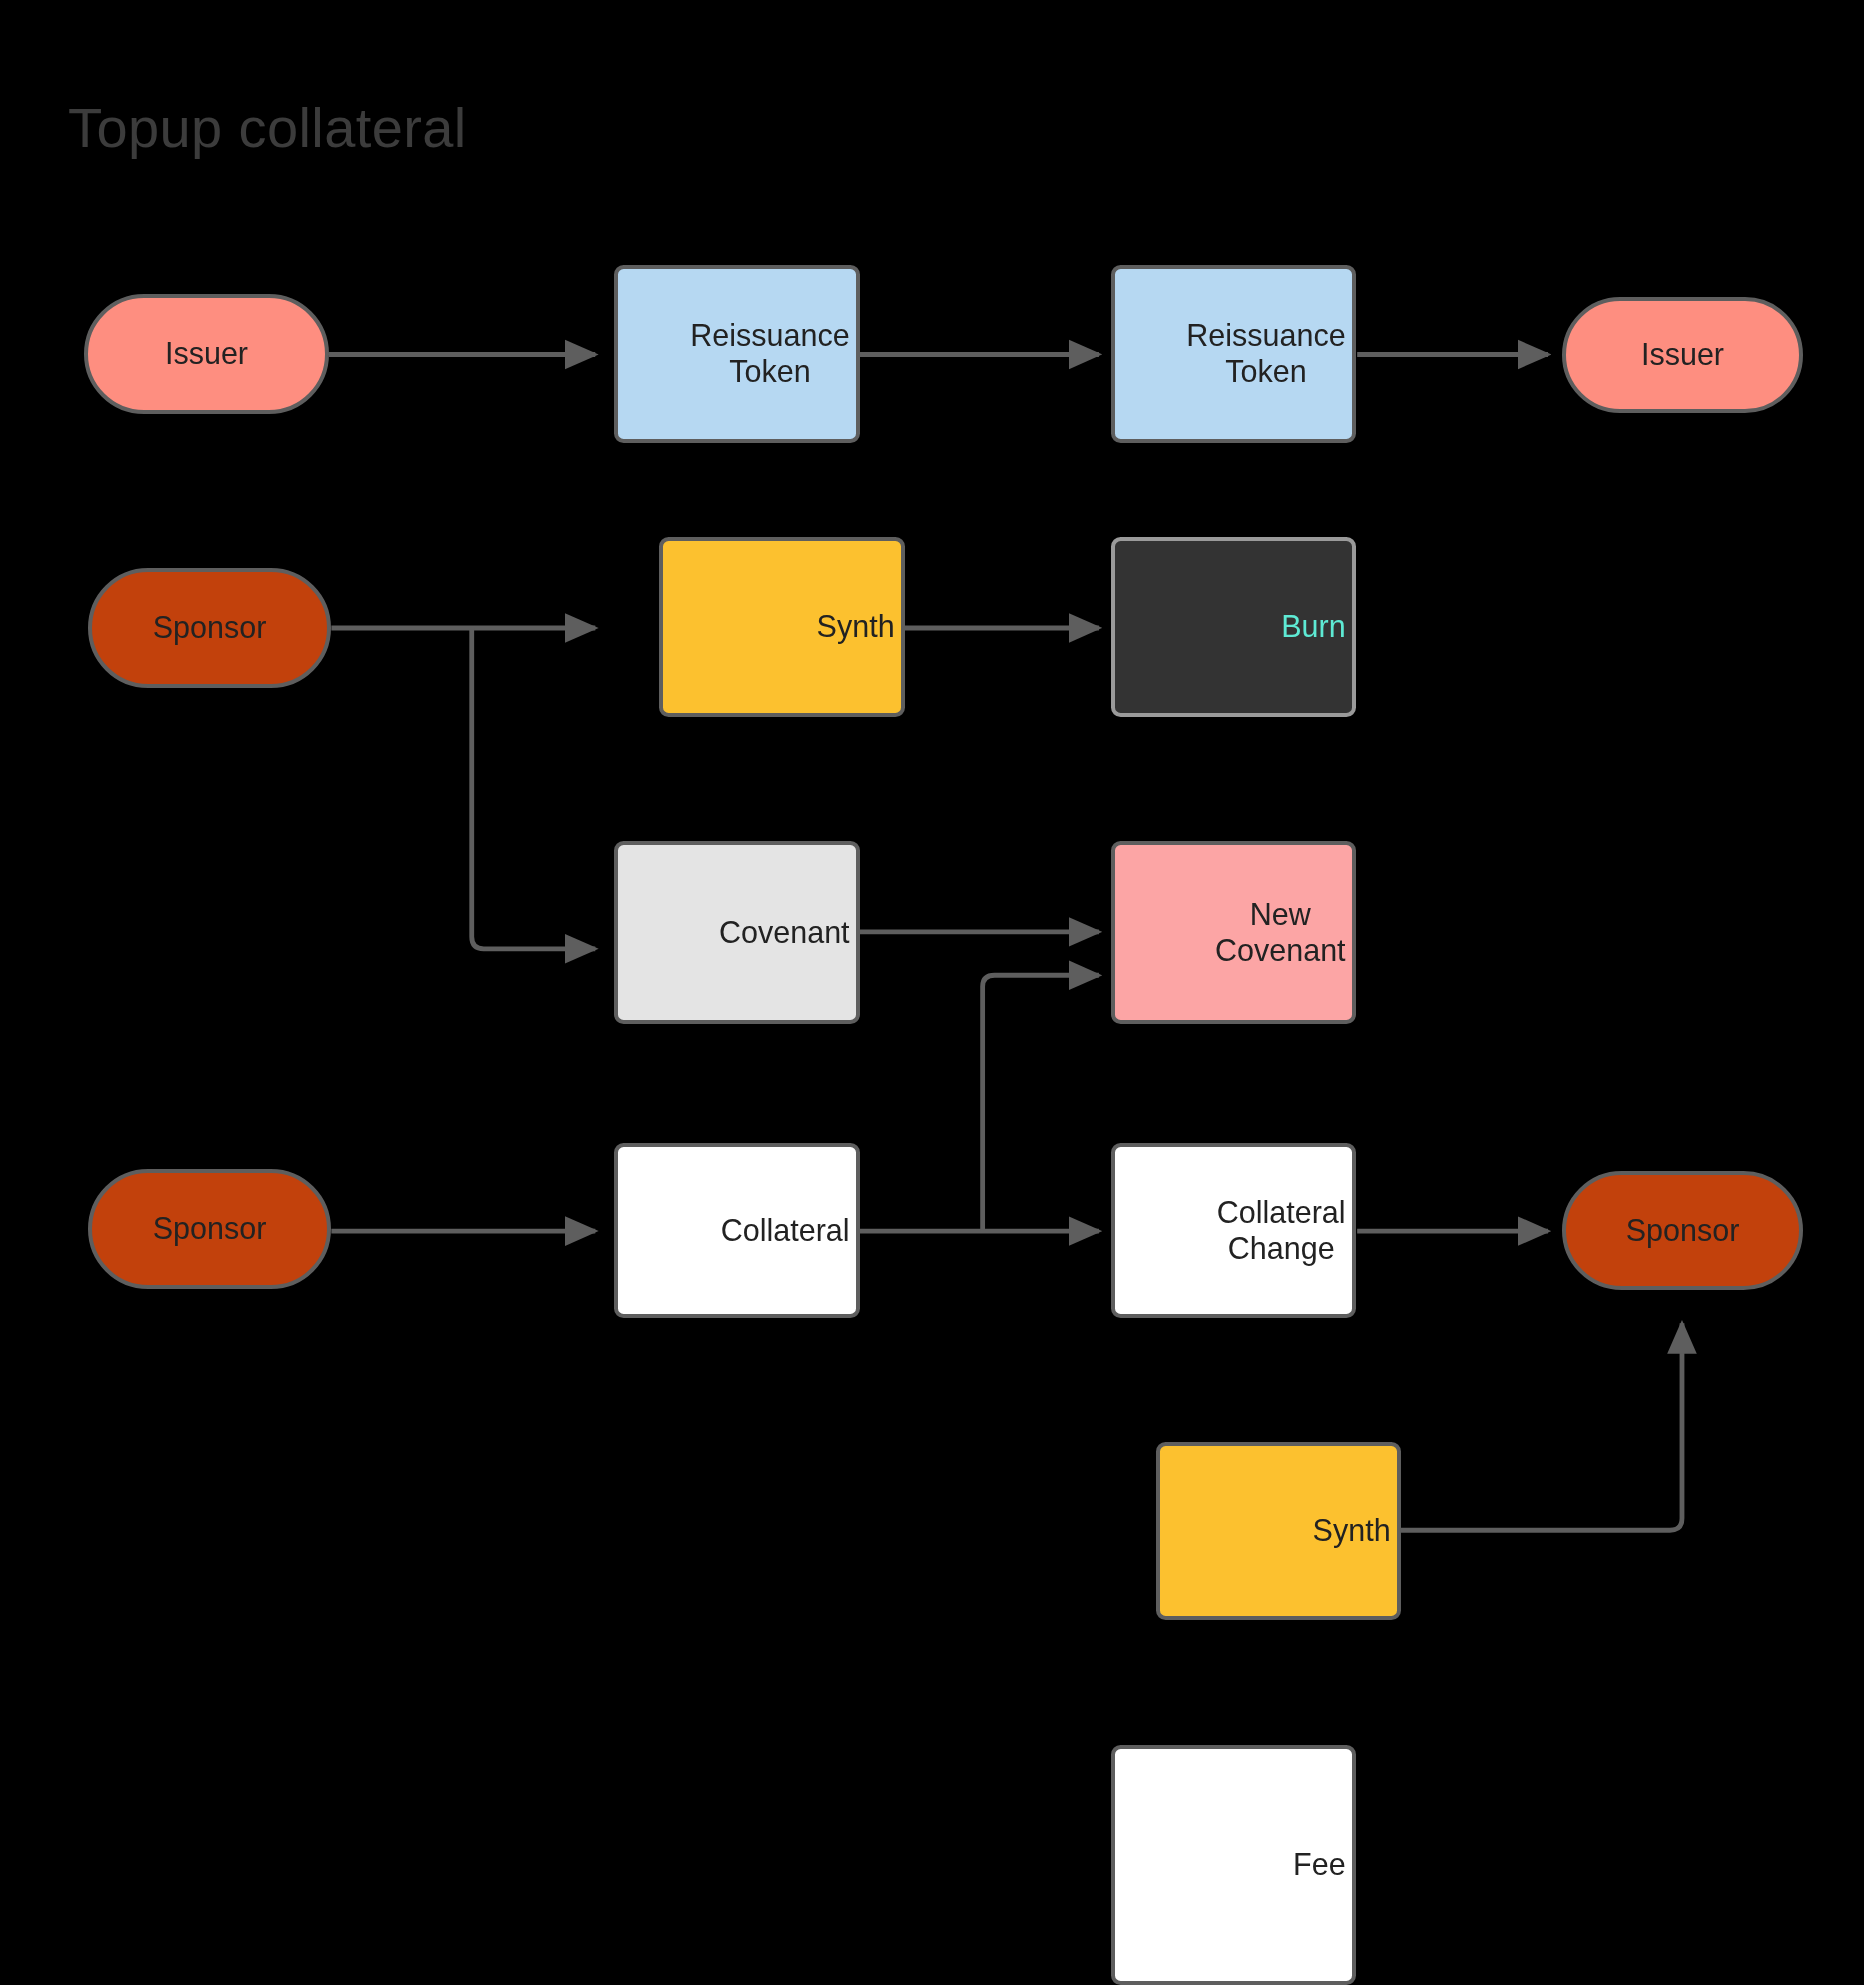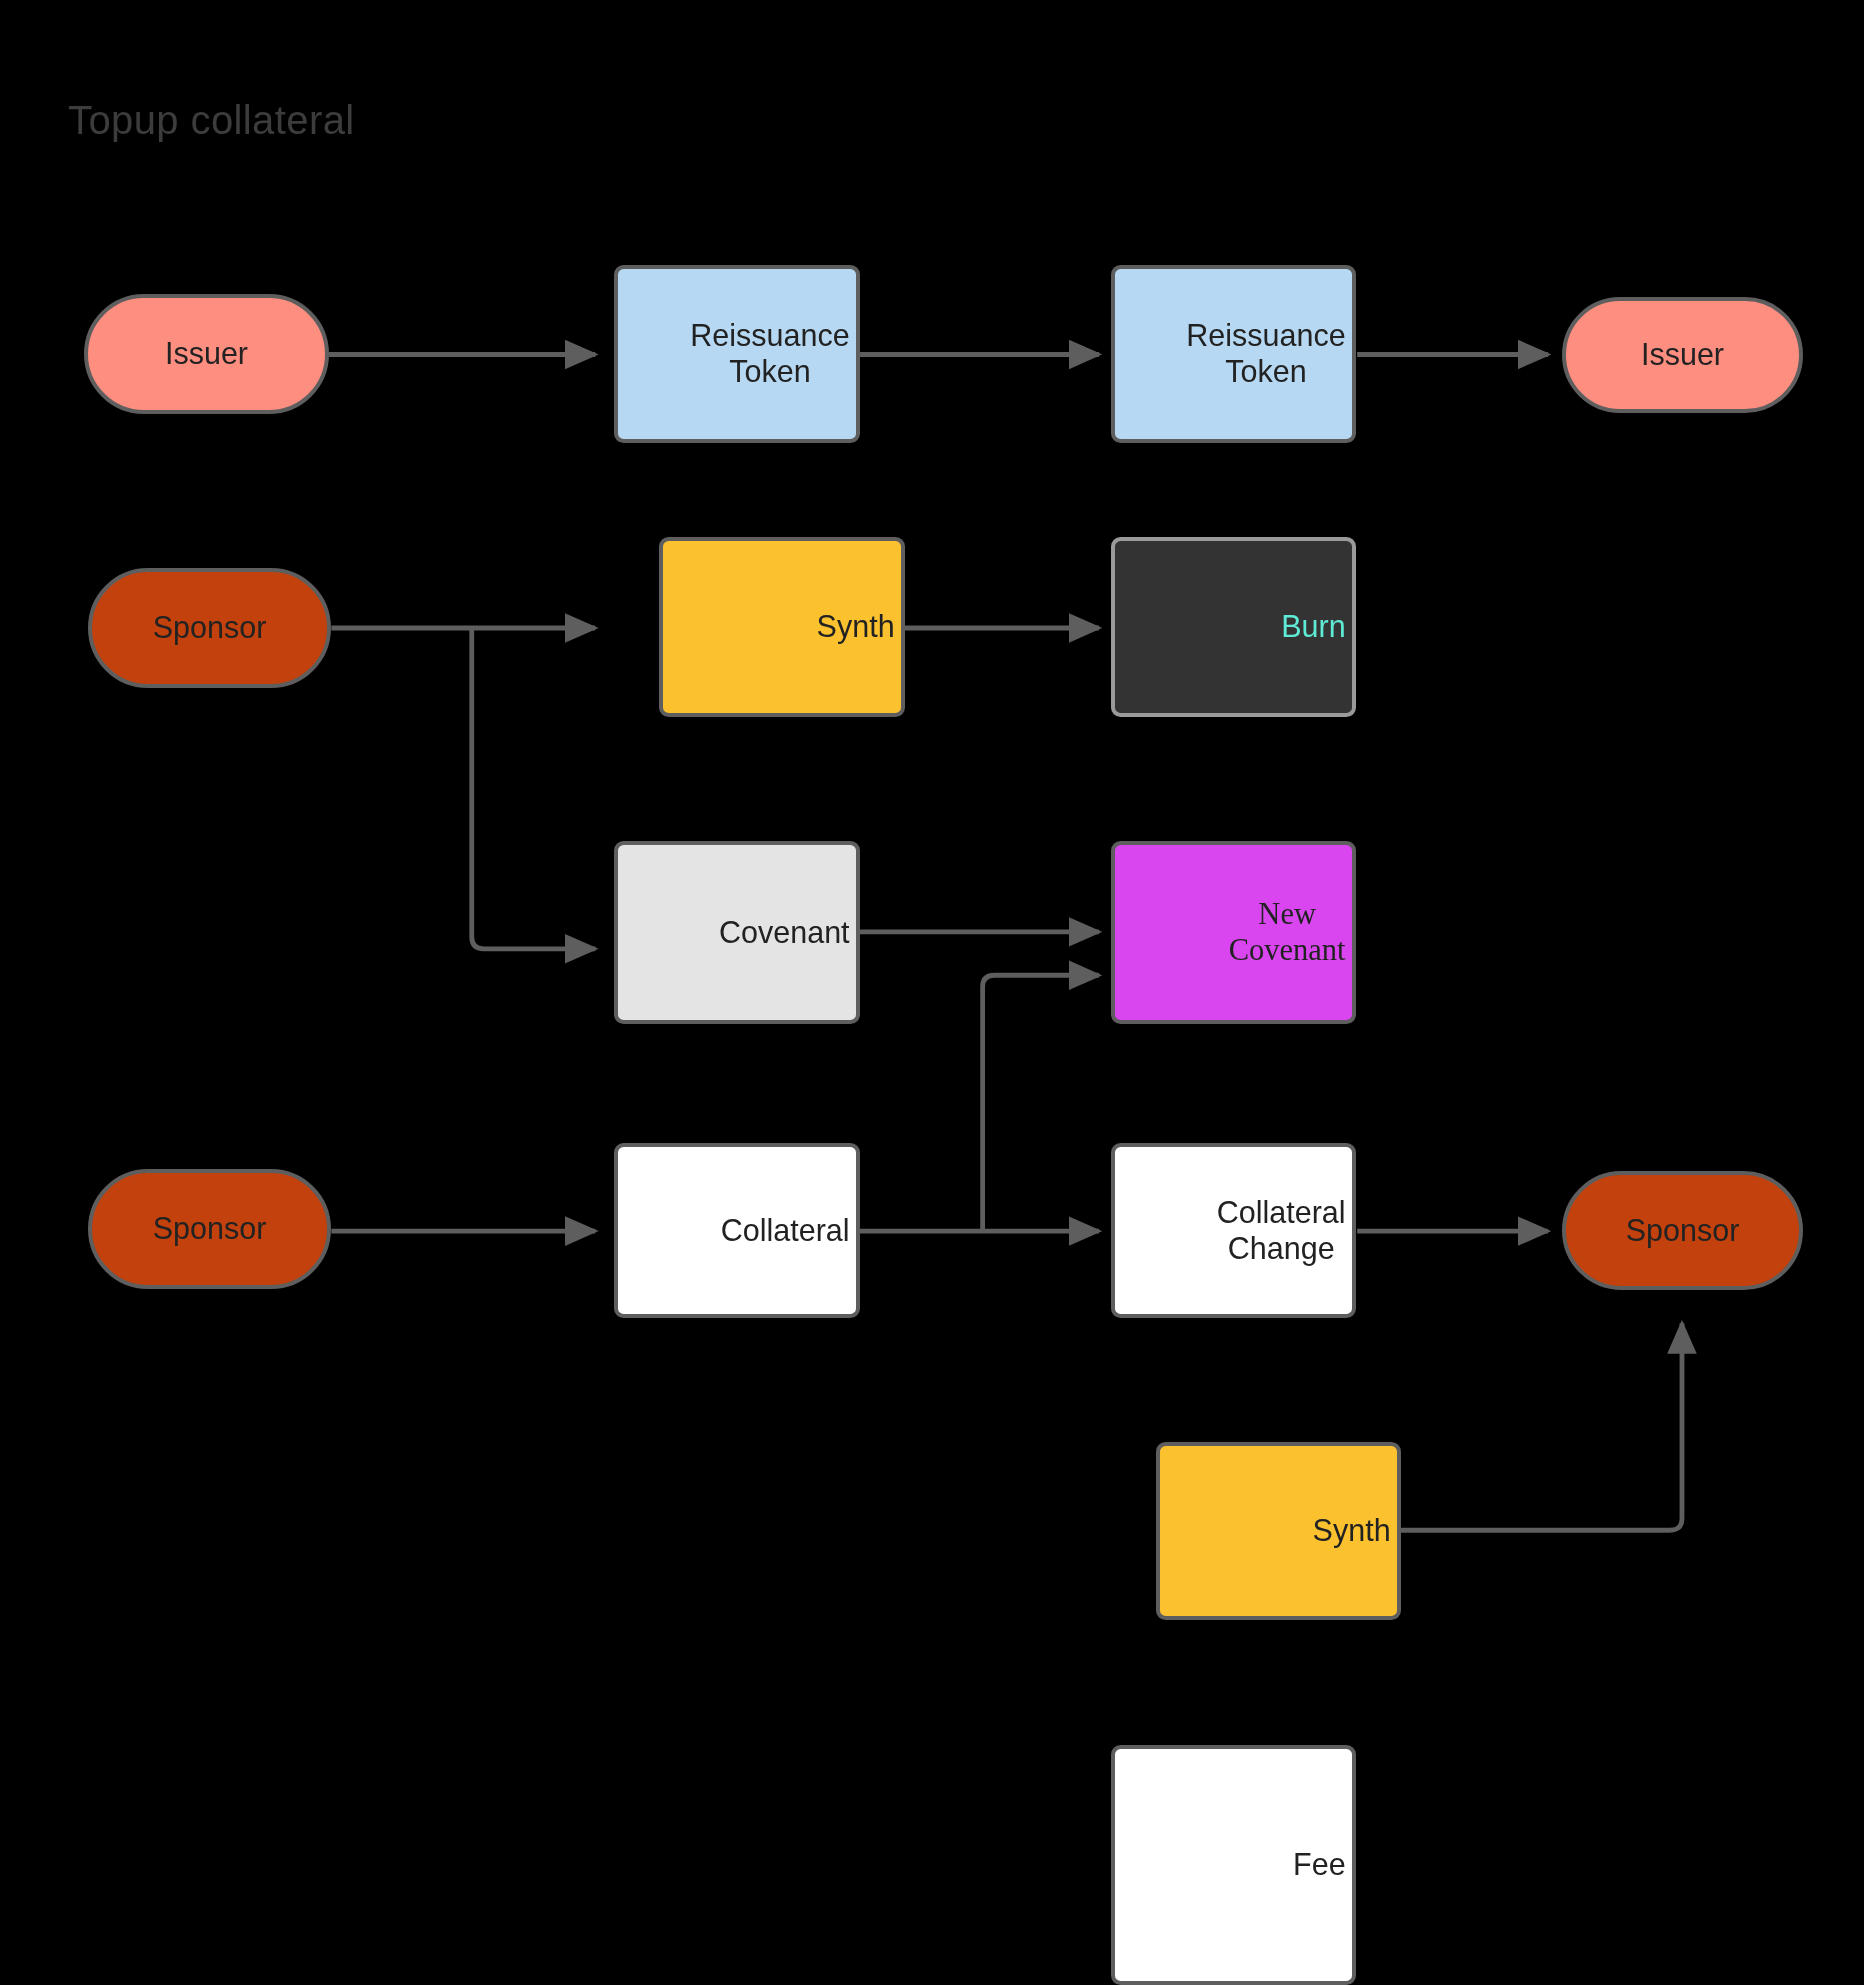--- a/index.html
+++ b/index.html
@@ -15,21 +15,21 @@
     position: relative;
     width: 1865px;
     height: 1985px;
     background: #000000;
     overflow: hidden;
   }
   #diagram-title {
     position: absolute;
     left: 68px;
     top: 100px;
-    font-size: 40px;
+    font-size: 56px;
     line-height: 1.0;
     color: #3c3c3c;
     font-weight: 400;
     letter-spacing: 0.4px;
     white-space: nowrap;
   }
   .edge-layer {
     position: absolute;
     left: 0;
     top: 0;
@@ -62,21 +62,21 @@
     display: block;
     white-space: pre-line;
   }
   
   .fill-issuer   { background: #fe8e80; }
   .fill-token    { background: #b6d8f2; }
   .fill-sponsor  { background: #c2410c; }
   .fill-synth    { background: #fcc12f; margin-left: 45px; }
   .fill-burn     { background: #333333; color: #5eead4; border-color: #9a9a9a; }
   .fill-covenant { background: #e4e4e4; }
-  .fill-newcov   { background: #d946ef; font-family: Liberation Serif, serif; }
+  .fill-newcov   { background: #fca5a5; }
   .fill-white    { background: #ffffff; }
 </style>
 </head>
 <body>
 
 <div id="canvas">
 
   <div id="diagram-title">Topup collateral</div>
 
   <svg class="edge-layer" viewBox="0 0 2325 2475" width="1865" height="1985" xmlns="http://www.w3.org/2000/svg">

